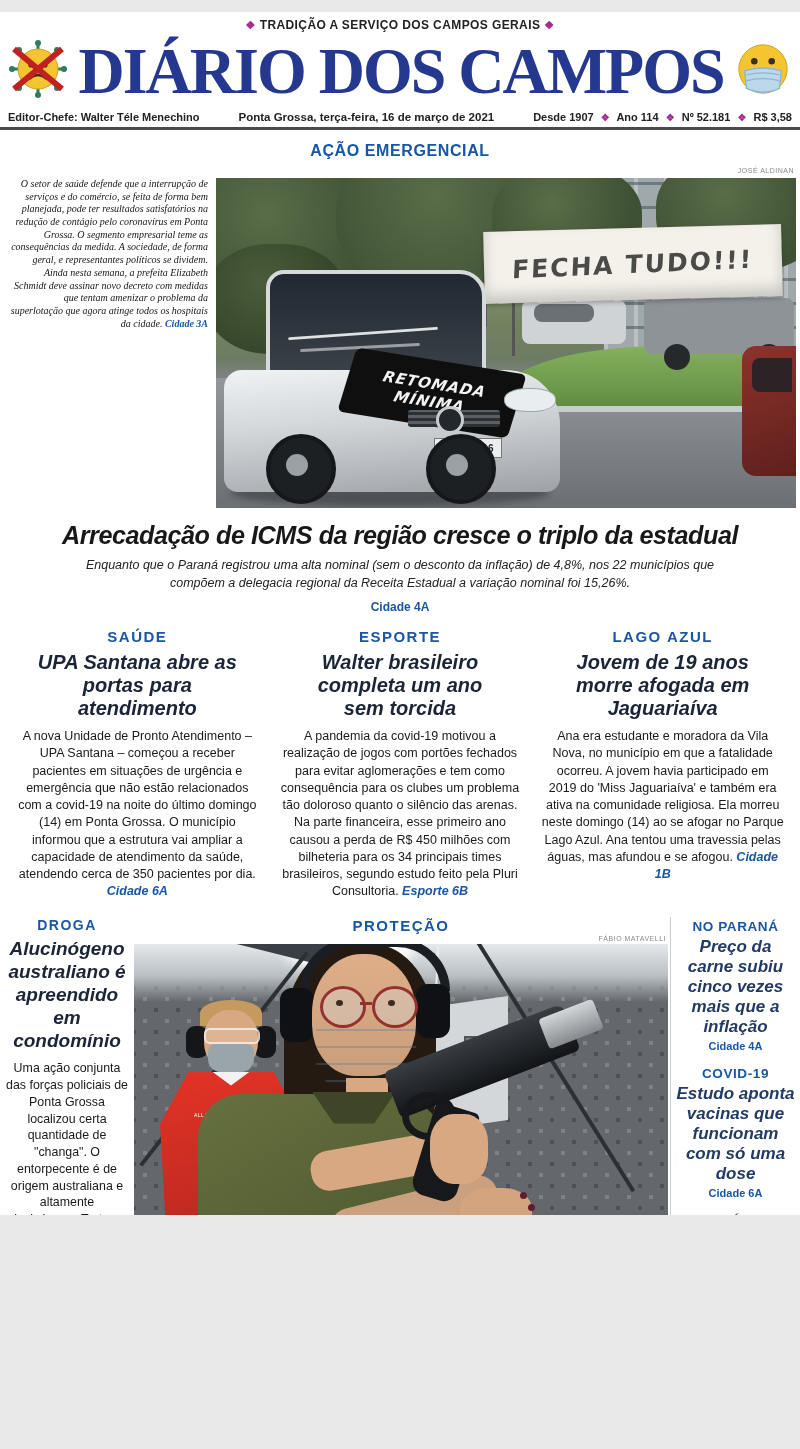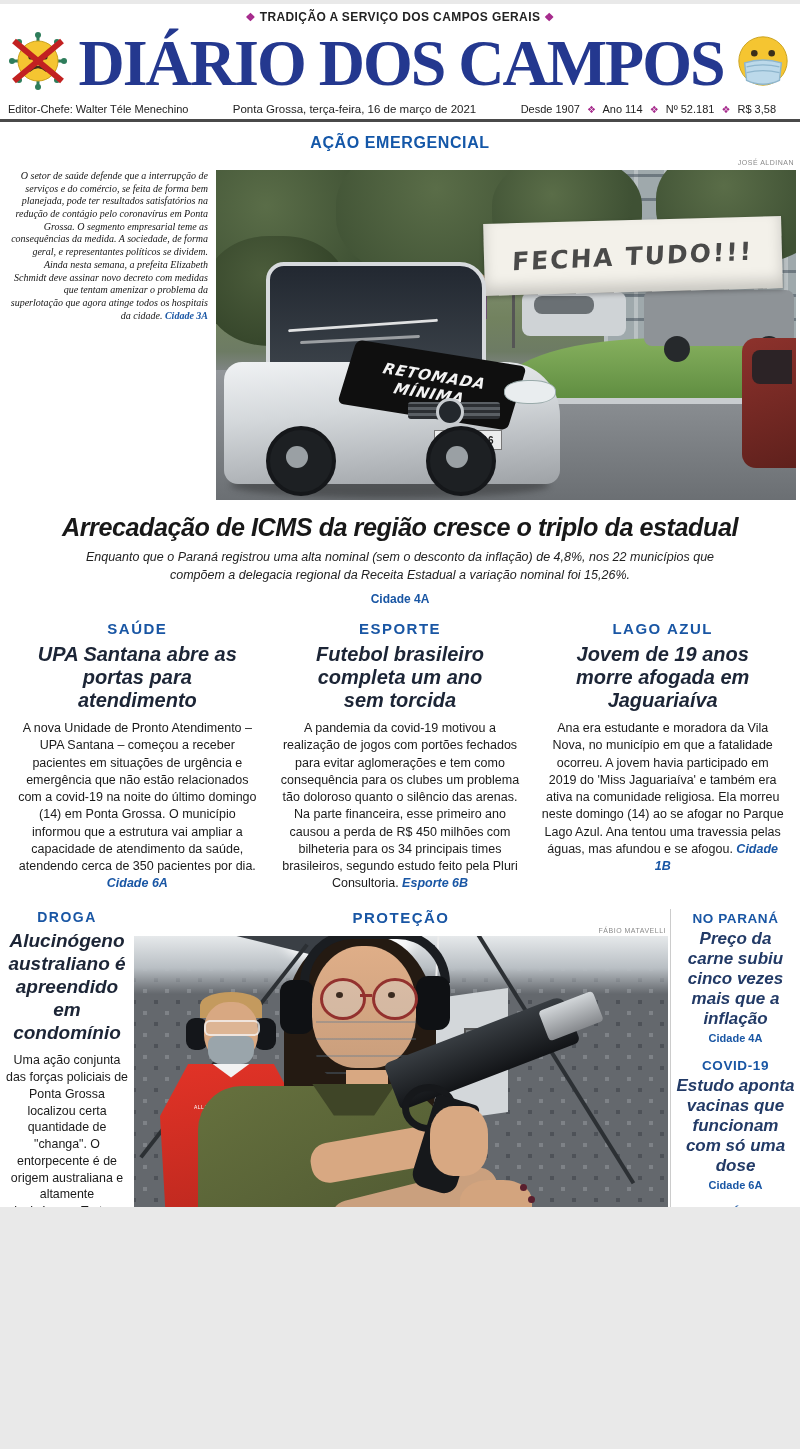--- a/index.html
+++ b/index.html
@@ -1,25 +1,25 @@
 <!DOCTYPE html>
 <html><head>
 <meta charset="utf-8">
 <style>
   html,body{margin:0;padding:0;background:#e9e9e9;}
-  .page{position:relative;width:800px;height:1203px;margin:4px auto;background:#fff;
+  .page{position:relative;width:800px;height:1203px;margin:12px auto;background:#fff;
         font-family:"Liberation Sans",sans-serif;color:#1a1a1a;overflow:hidden;}
   
   .tagline{padding-top:6px;text-align:center;font-size:12px;font-weight:700;letter-spacing:.4px;color:#222;}
   .diamond{color:#a62a8c;font-size:11px;margin:0 4px;}
   .masthead{display:flex;align-items:center;justify-content:center;gap:10px;margin-top:2px;height:74px;}
   .masthead-title{font-family:"Liberation Serif",serif;font-weight:700;font-size:64px;
         color:#24388f;letter-spacing:-2px;transform:scaleY(1.04);white-space:nowrap;}
   .infobar{display:flex;justify-content:space-between;align-items:center;
-        padding:3px 24px 4px 8px;font-size:11px;font-weight:400;color:#222;}
+        padding:3px 8px 4px 8px;font-size:11px;font-weight:700;color:#222;}
   .infobar .mid{font-size:11.5px;}
   .infobar .right span.diamond{font-size:10px;}
   .header-rule{height:3px;background:#4a4a4a;margin:0 0 0 0;}
   
   .kicker{margin-top:12px;text-align:center;font-size:16px;font-weight:700;
         color:#1457a8;letter-spacing:.6px;}
   .main-headline{width:760px;margin:2px auto 0;text-align:center;
         font-family:"Liberation Serif",serif;font-weight:700;font-size:55px;
         line-height:1.04;color:#141414;letter-spacing:-1px;}
   .lead-row{display:flex;margin-top:16px;padding:0 4px;}
@@ -314,21 +314,21 @@
     <div class="col3">
       <div class="sec-label">SAÚDE</div>
       <div class="col-headline">UPA Santana abre as portas para atendimento</div>
       <div class="col-body">
         <span>A nova Unidade de Pronto Atendimento – UPA Santana – começou a receber pacientes em situações de urgência e emergência que não estão relacionados com a covid-19 na noite do último domingo (14) em Ponta Grossa. O município informou que a estrutura vai ampliar a capacidade de atendimento da saúde, atendendo cerca de 350 pacientes por dia.</span>
         <span class="ref">Cidade 6A</span>
       </div>
     </div>
     <div class="col3">
       <div class="sec-label">ESPORTE</div>
-      <div class="col-headline">Futebol brasileiro completa um ano sem torcida</div>
+      <div class="col-headline">Walter brasileiro completa um ano sem torcida</div>
       <div class="col-body">
         <span>A pandemia da covid-19 motivou a realização de jogos com portões fechados para evitar aglomerações e tem como consequência para os clubes um problema tão doloroso quanto o silêncio das arenas. Na parte financeira, esse primeiro ano causou a perda de R$ 450 milhões com bilheteria para os 34 principais times brasileiros, segundo estudo feito pela Pluri Consultoria.</span>
         <span class="ref">Esporte 6B</span>
       </div>
     </div>
     <div class="col3">
       <div class="sec-label">LAGO AZUL</div>
       <div class="col-headline">Jovem de 19 anos morre afogada em Jaguariaíva</div>
       <div class="col-body">
         <span>Ana era estudante e moradora da Vila Nova, no município em que a fatalidade ocorreu. A jovem havia participado em 2019 do 'Miss Jaguariaíva' e também era ativa na comunidade religiosa. Ela morreu neste domingo (14) ao se afogar no Parque Lago Azul. Ana tentou uma travessia pelas águas, mas afundou e se afogou.</span>

